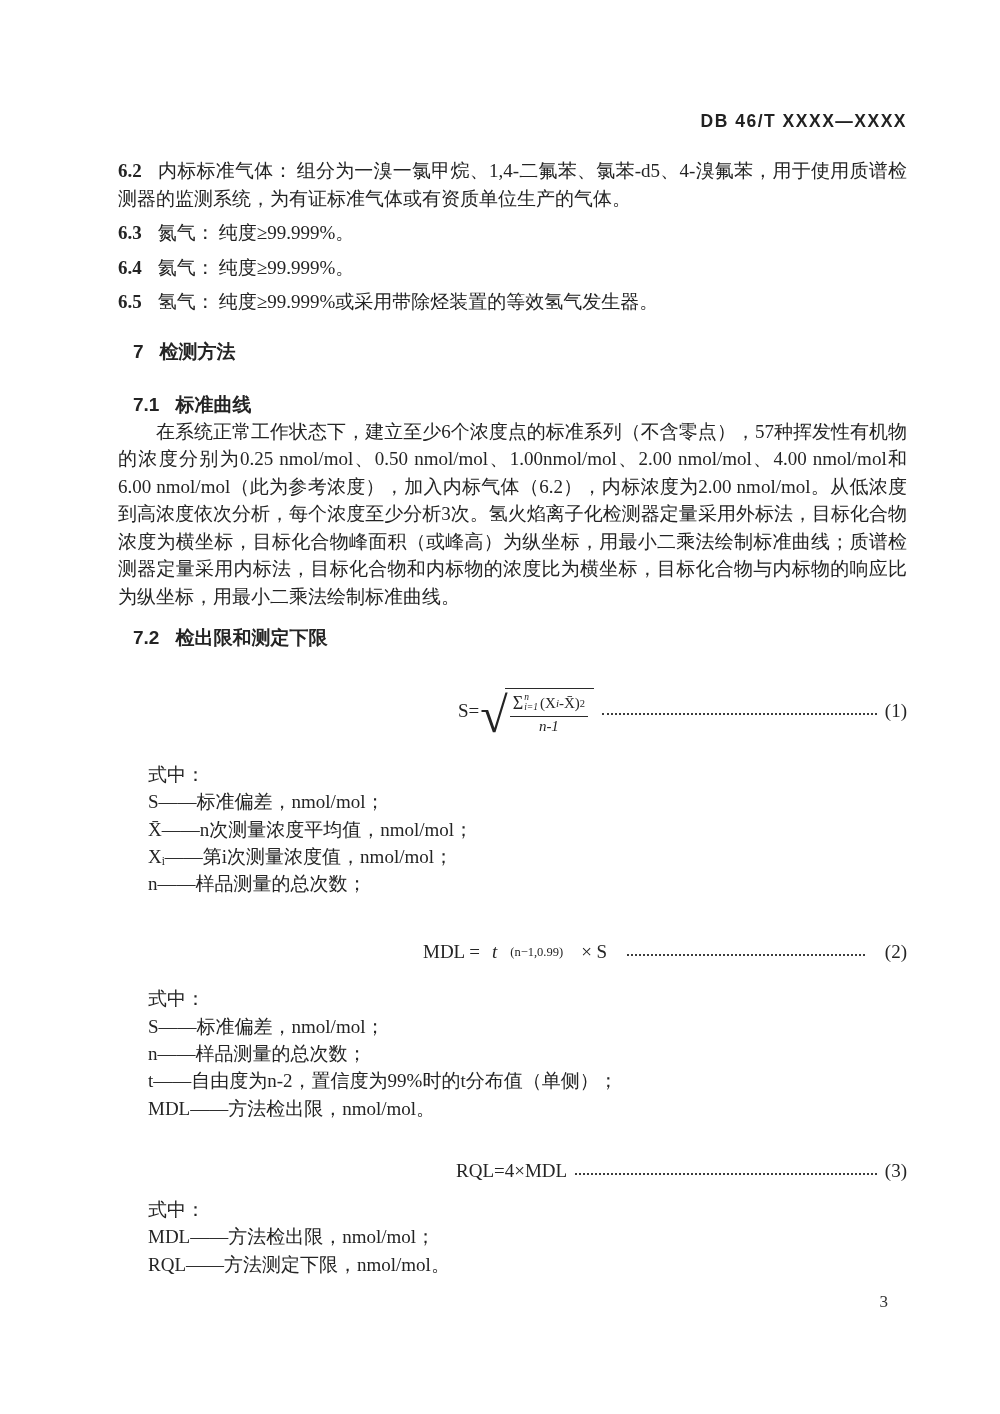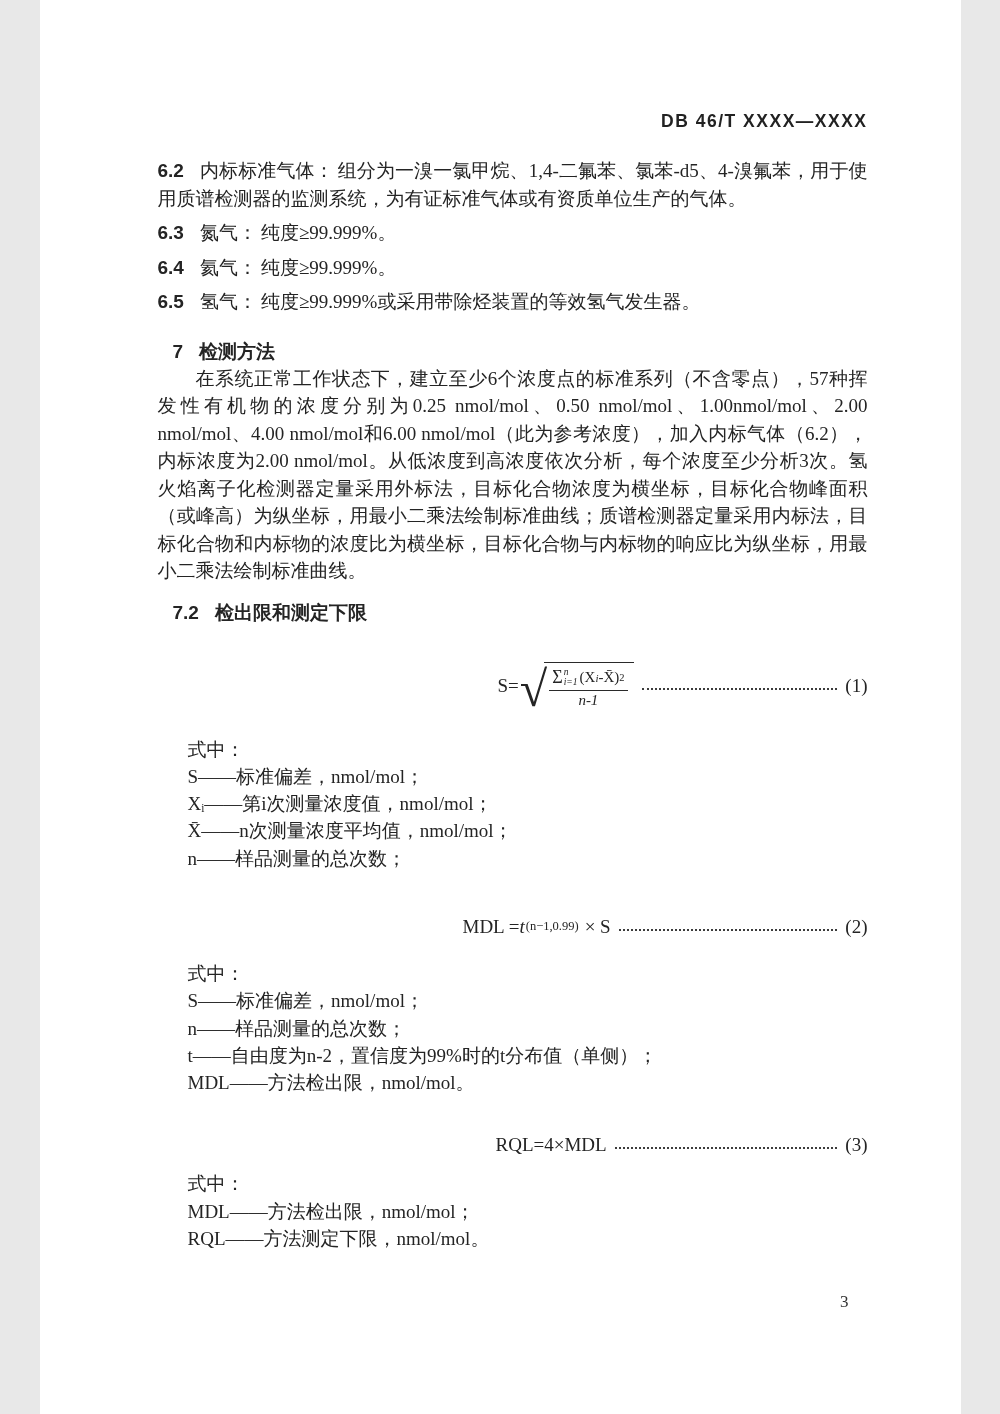--- a/index.html
+++ b/index.html
@@ -1,18 +1,18 @@
 <!DOCTYPE html>
 <html><head>
 <meta charset="utf-8">
 <style>
   html,body{margin:0;padding:0;background:#e8e8e8;}
   .page{
     position:relative;
-    width:921px;height:1414px;
+    width:1000px;height:1414px;
     margin:0 auto;
     background:#ffffff;
     color:#242424;
     font-family:"Liberation Serif","DejaVu Serif",serif;
     font-size:19px;
     overflow:hidden;
   }
   .content{
     position:absolute;
     left:118px; right:93px; top:110px;
@@ -23,21 +23,21 @@
     font-weight:700;
     font-size:17.5px;
     letter-spacing:1.5px;
     color:#222;
     line-height:22px;
   }
   .clause{ text-align:justify; line-height:27.5px; }
   .clause.first{ margin-top:25px; }
   .clause + .clause{ margin-top:7px; }
   .clause-num{
-    font-family:Liberation Sans, sans-serif;
+    font-family:Liberation Serif, serif;
     font-weight:700;
     margin-right:16px;
   }
   .clause-term{
     font-family:"Liberation Sans","DejaVu Sans",sans-serif;
     font-weight:400;
     margin-right:4px;
   }
   .sec-heading{
     font-family:"Liberation Sans","DejaVu Sans",sans-serif;
@@ -56,21 +56,21 @@
     line-height:27.5px;
     font-family:Liberation Serif, serif;
   }
   
   .formula-row{
     display:flex;
     align-items:center;
     line-height:normal;
   }
   .f1{ margin-top:32px; margin-left:340px; min-height:56px; }
-  .f2{ margin-top:38px; margin-left:305px; min-height:34px; }
+  .f2{ margin-top:38px; margin-left:305px; min-height:34px;gap:12px; }
   .f3{ margin-top:32px; margin-left:338px; min-height:34px; }
   .leader{
     flex:1 1 auto;
     min-width:40px;
     border-bottom:2px dotted #3c3c3c;
     align-self:center;
     height:0;
     margin:0 8px 0 8px;
     transform:translateY(3px);
   }
@@ -137,20 +137,23 @@
       <span class="clause-num" data-bind="clause6.items.2.num">6.4</span><span class="clause-term" data-bind="clause6.items.2.term">氦气：</span><span data-bind="clause6.items.2.text">纯度≥99.999%。</span>
     </div>
     <div class="clause">
       <span class="clause-num" data-bind="clause6.items.3.num">6.5</span><span class="clause-term" data-bind="clause6.items.3.term">氢气：</span><span data-bind="clause6.items.3.text">纯度≥99.999%或采用带除烃装置的等效氢气发生器。</span>
     </div>
 
     <div class="sec-heading h7">
       <span class="sec-num" data-bind="section7.num">7</span><span data-bind="section7.title">检测方法</span>
     </div>
 
+    <div class="sec-heading h71">
+      <span class="sec-num" data-bind="section71.num">7.1</span><span data-bind="section71.title">标准曲线</span>
+    </div>
     <div class="body-para" data-bind="section71.paragraph">在系统正常工作状态下，建立至少6个浓度点的标准系列（不含零点），57种挥发性有机物的浓度分别为0.25 nmol/mol、0.50 nmol/mol、1.00nmol/mol、2.00 nmol/mol、4.00 nmol/mol和6.00 nmol/mol（此为参考浓度），加入内标气体（6.2），内标浓度为2.00 nmol/mol。从低浓度到高浓度依次分析，每个浓度至少分析3次。氢火焰离子化检测器定量采用外标法，目标化合物浓度为横坐标，目标化合物峰面积（或峰高）为纵坐标，用最小二乘法绘制标准曲线；质谱检测器定量采用内标法，目标化合物和内标物的浓度比为横坐标，目标化合物与内标物的响应比为纵坐标，用最小二乘法绘制标准曲线。</div>
 
     <div class="sec-heading h72">
       <span class="sec-num" data-bind="section72.num">7.2</span><span data-bind="section72.title">检出限和测定下限</span>
     </div>
 
     <div class="formula-row f1">
       <span data-bind="formula1.lhs">S=</span>
       <span class="sqrt">
         <span class="radical">√</span>
@@ -173,22 +176,22 @@
           </span>
         </span>
       </span>
       <span class="leader"></span>
       <span class="f-tag" data-bind="formula1.tag">(1)</span>
     </div>
 
     <div class="where-block wb1">
       <div class="where-label" data-bind="formula1.where_label">式中：</div>
       <div class="def-line" data-bind="formula1.defs.0">S——标准偏差，nmol/mol；</div>
+      <div class="def-line" data-bind="formula1.defs.2">X̄——n次测量浓度平均值，nmol/mol；</div>
       <div class="def-line" data-bind="formula1.defs.1">Xᵢ——第i次测量浓度值，nmol/mol；</div>
-      <div class="def-line" data-bind="formula1.defs.2">X̄——n次测量浓度平均值，nmol/mol；</div>
       <div class="def-line" data-bind="formula1.defs.3">n——样品测量的总次数；</div>
     </div>
 
     <div class="formula-row f2">
       <span data-bind="formula2.lhs">MDL = </span>
         <span class="it" data-bind="formula2.tsym">t</span>
         <span class="t-sub" data-bind="formula2.sub">(n−1,0.99)</span>
         <span class="rhs" data-bind="formula2.rhs">× S</span>
       <span class="leader"></span>
       <span class="f-tag" data-bind="formula2.tag">(2)</span>

